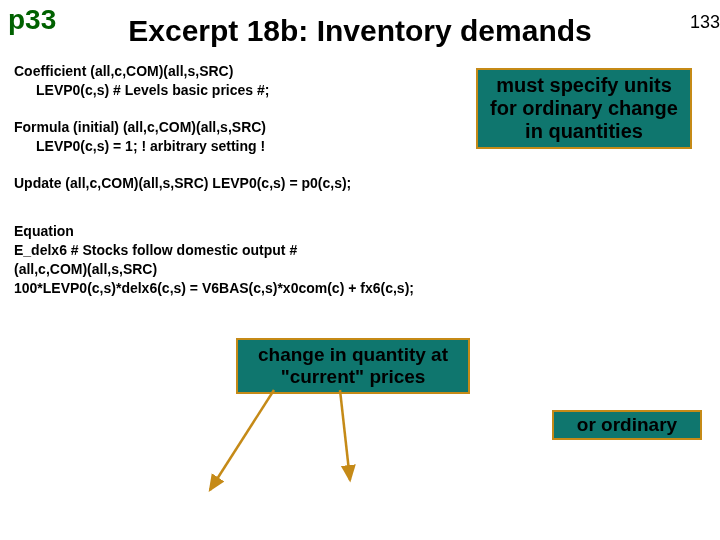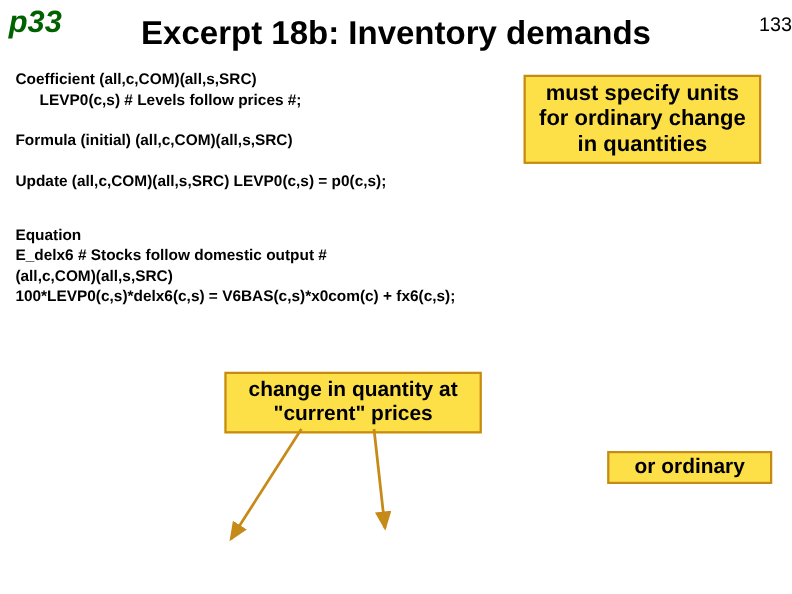--- a/index.html
+++ b/index.html
@@ -15,21 +15,20 @@
   .slide {
     position: relative;
     width: 720px;
     height: 540px;
   }
   .page-ref {
     position: absolute;
     top: 4px;
     left: 8px;
     color: #006100;
-    font-style: italic;
     font-weight: bold;
     font-size: 28px;
   }
   .slide-number {
     position: absolute;
     top: 12px;
     right: 0;
     font-size: 18px;
     color: #000;
   }
@@ -54,26 +53,27 @@
   }
   .block {
     margin-bottom: 18px;
   }
   .indent {
     padding-left: 22px;
   }
   .callout {
     position: absolute;
     border: 2px solid #c58a17;
-    background: #fde047;
+    background: #0f766e;
     font-size: 20px;
     font-weight: bold;
     text-align: center;
     line-height: 1.15;
     padding: 4px 8px;
+    margin-left: 32px;
   }
   .callout-units {
     top: 68px;
     right: 28px;
     width: 196px;
   }
   .callout-change {
     top: 338px;
     left: 204px;
     width: 214px;
@@ -101,25 +101,26 @@
 <div class="slide">
 
   <div class="page-ref">p33</div>
   <div class="slide-number">133</div>
   <div class="title">Excerpt 18b: Inventory demands</div>
 
   <div class="body">
 
     <div class="block">
       <div>Coefficient (all,c,COM)(all,s,SRC)</div>
-      <div class="indent">LEVP0(c,s) # Levels follow prices #;</div>
+      <div class="indent">LEVP0(c,s) # Levels basic prices #;</div>
     </div>
 
     <div class="block">
       <div>Formula (initial) (all,c,COM)(all,s,SRC)</div>
+      <div class="indent">LEVP0(c,s) = 1; ! arbitrary setting !</div>
     </div>
 
     <div class="block">
       <div>Update   (all,c,COM)(all,s,SRC) LEVP0(c,s) = p0(c,s);</div>
     </div>
 
     <div class="block" style="margin-top:30px">
       <div>Equation</div>
       <div>E_delx6 # Stocks follow domestic output #</div>
       <div>(all,c,COM)(all,s,SRC)</div>

